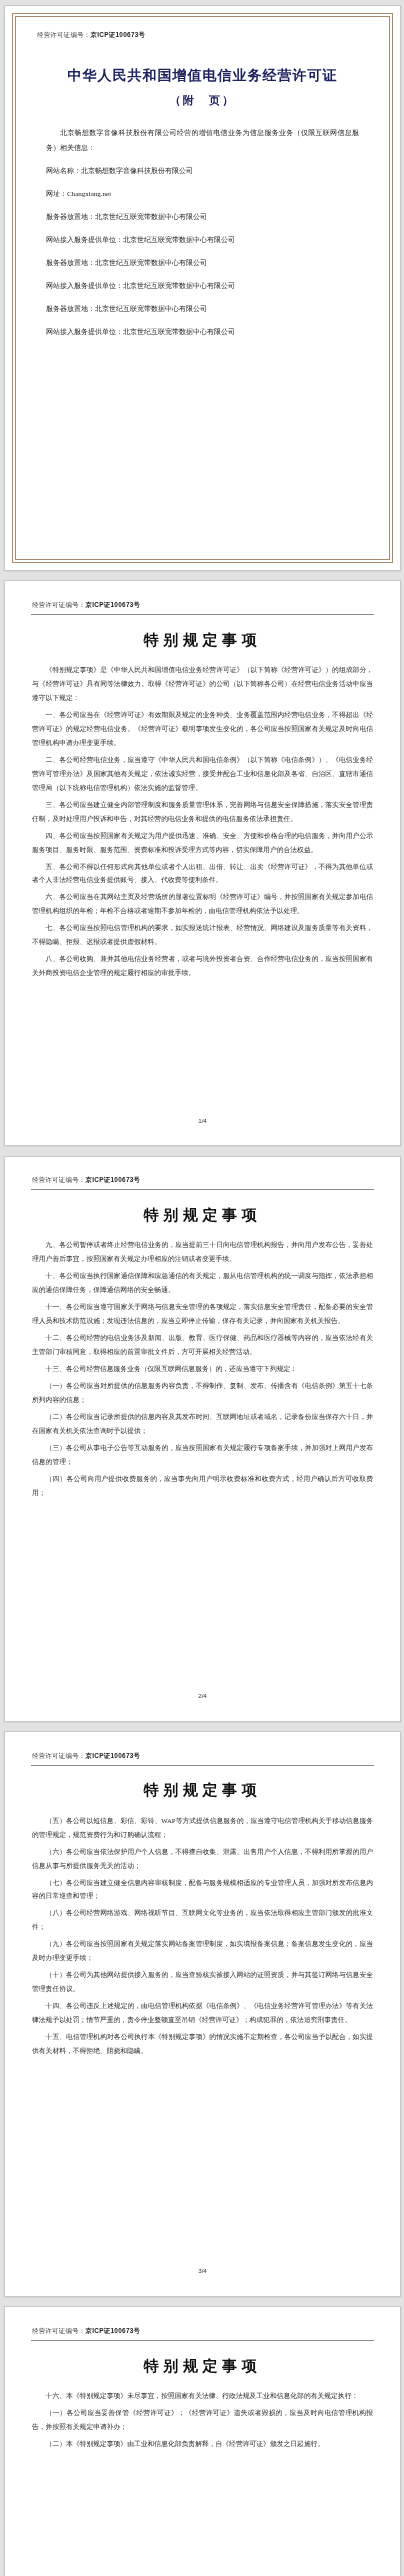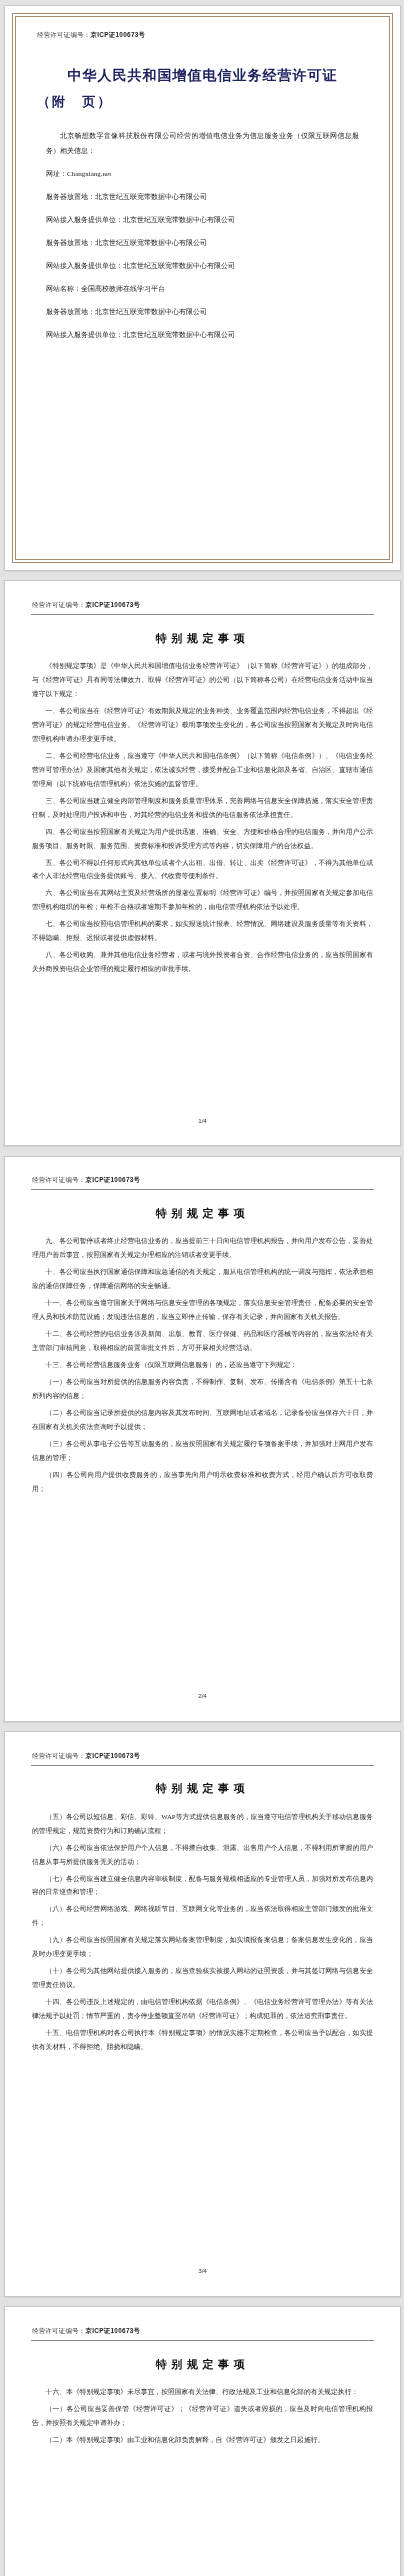--- a/index.html
+++ b/index.html
@@ -41,22 +41,22 @@
     margin:27px 0 0 0;
     text-align:center;
     font-size:14px;
     font-weight:bold;
     color:#1e2260;
     letter-spacing:1px;
     line-height:1.35;
   }
   .cert-subtitle{
     margin-top:7.2px;
-    text-align:left;
-    font-size:13px;
+    text-align:center;
+    font-size:11px;
     font-weight:bold;
     color:#1e2260;
     letter-spacing:2.1px;
   }
   .cert-body{
     margin:17.5px 1px 0 1px;
     font-size:7px;
     line-height:2.15;
     color:#1a1a1a;
     text-align:justify;
@@ -68,21 +68,21 @@
     margin:0 26px;
     padding:19.6px 1px 4.1px 1px;
     border-bottom:0.5px solid #8a8a8a;
     font-family:"Liberation Sans","DejaVu Sans",sans-serif;
     font-size:6.4px; color:#333; letter-spacing:0.3px;
   }
   .pp-title{
     margin:15.5px 0 0 0;
     text-align:center;
     font-family:"Liberation Sans","DejaVu Sans",sans-serif;
-    font-size:11px;
+    font-size:15px;
     font-weight:bold;
     color:#111;
     letter-spacing:4.6px;
   }
   .pp-body{
     margin:13.4px 27px 0 27px;
     font-size:6.8px;
     line-height:2.05;
     color:#1f1f1f;
     text-align:justify;
@@ -106,26 +106,26 @@
     <div class="frame-outer"></div>
     <div class="frame-inner"></div>
     <div class="cert-content">
       <div class="lic-header">
         <span>经营许可证编号：</span><span class="lic-no">京ICP证100673号</span>
       </div>
       <h1 class="cert-title">中华人民共和国增值电信业务经营许可证</h1>
       <div class="cert-subtitle">（附　页）</div>
       <div class="cert-body">
           <p class="cert-line indent">北京畅想数字音像科技股份有限公司经营的增值电信业务为信息服务业务（仅限互联网信息服务）相关信息：</p>
+          <p class="cert-line">网站名称：北京畅想数字音像科技股份有限公司</p>
           <p class="cert-line">网址：Changxiang.net</p>
           <p class="cert-line">服务器放置地：北京世纪互联宽带数据中心有限公司</p>
           <p class="cert-line">网站接入服务提供单位：北京世纪互联宽带数据中心有限公司</p>
           <p class="cert-line">服务器放置地：北京世纪互联宽带数据中心有限公司</p>
           <p class="cert-line">网站接入服务提供单位：北京世纪互联宽带数据中心有限公司</p>
-          <p class="cert-line">网站名称：全国高校教师在线学习平台</p>
           <p class="cert-line">服务器放置地：北京世纪互联宽带数据中心有限公司</p>
           <p class="cert-line">网站接入服务提供单位：北京世纪互联宽带数据中心有限公司</p>
         </div>
     </div>
   </section>
 
   <section class="page prov-page">
     <div class="pp-header">
       <span>经营许可证编号：</span><span class="lic-no">京ICP证100673号</span>
     </div>

